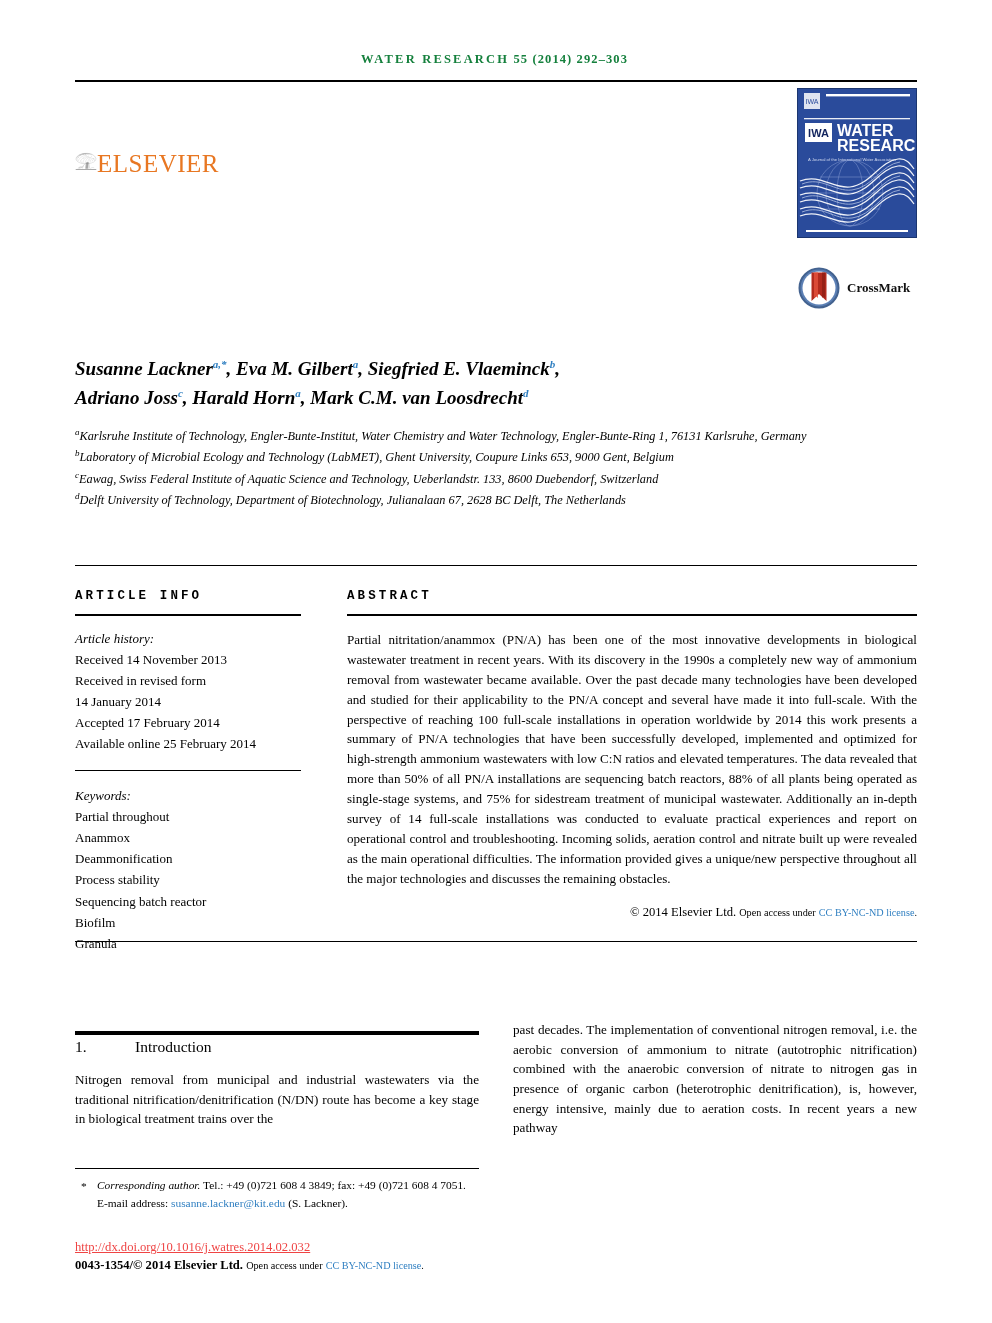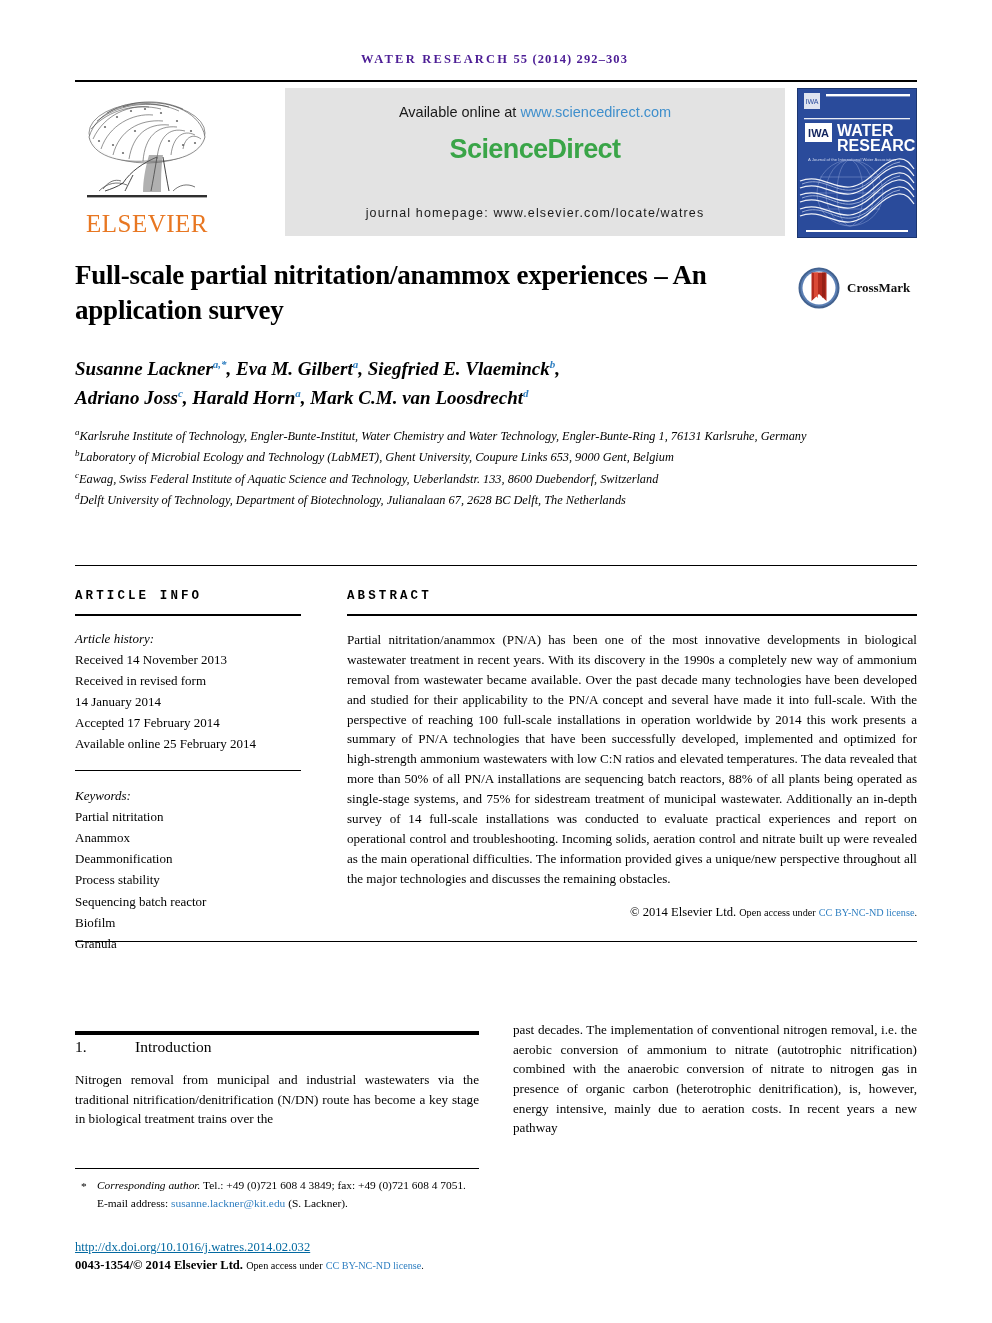--- a/index.html
+++ b/index.html
@@ -12,33 +12,33 @@
     overflow:hidden;
   }
   .page{position:relative;width:992px;height:1323px;}
 
   
   .runhead{
     position:absolute;top:52px;left:0;width:989px;
     text-align:center;
     font-family:"Liberation Serif", serif;
     font-size:12.5px;font-weight:bold;letter-spacing:1.1px;
-    color:#4c1d95;
+    color:#15803d;
   }
   .runhead .rh-j{letter-spacing:2.2px;}
 
   .rule-top{
     position:absolute;left:75px;top:80px;width:842px;height:2px;background:#000;
   }
 
   
   .masthead{position:absolute;left:75px;top:88px;width:842px;height:148px;}
   .elsevier-box{
     position:absolute;left:0;top:0;width:144px;height:148px;
-    display:flex;flex-direction:column;justify-content:flex-end;align-items:center;
+    display:flex;justify-content:space-between;align-items:center;
   }
   .tree-svg{display:block;}
   .elsevier-word{
     font-family:"Liberation Serif", serif;
     font-size:25px;letter-spacing:0.5px;color:#e87722;line-height:1;
     margin-top:2px;
   }
 
   .sd-panel{
     position:absolute;left:210px;top:0;width:500px;height:148px;
@@ -170,21 +170,21 @@
   }
   .footnote .star{position:absolute;left:6px;top:1px;}
   .footnote .fn-l1{padding-left:22px;font-style:italic;}
   .footnote .fn-l1 .normal{font-style:normal;}
   .footnote .fn-l2{padding-left:22px;}
   .footnote a{color:#2f7fc1;text-decoration:none;}
 
   .doi{
     position:absolute;left:75px;top:1240px;
     font-family:"Liberation Serif", serif;
-    font-size:12.6px;color:#0369a1;text-decoration:underline;
+    font-size:12.6px;color:#ef4444;text-decoration:underline;
   }
   .issn{
     position:absolute;left:75px;top:1258px;
     font-family:"Liberation Serif", serif;
     font-size:12.6px;font-weight:bold;
   }
   .issn .small{font-size:10.2px;font-weight:normal;}
   .issn a{color:#2f7fc1;text-decoration:none;font-size:10.2px;font-weight:normal;}
 </style>
 </head>
@@ -237,30 +237,20 @@
             <circle cx="112" cy="46" r="1.1"></circle>
               <circle cx="52" cy="34" r="1.1"></circle>
             <circle cx="86" cy="44" r="1.1"></circle>
               <circle cx="40" cy="56" r="1.1"></circle>
           </g>
         </g>
       </svg>
       <div class="elsevier-word">ELSEVIER</div>
     </div>
 
-    <div class="sd-panel">
-      <div class="sd-avail">
-        <span>Available online at</span>
-        <a href="#">www.sciencedirect.com</a>
-      </div>
-      <div class="sd-logo">
-        <span class="sci">Science</span><span class="dir">Direct</span>
-      </div>
-      <div class="sd-home">journal homepage: www.elsevier.com/locate/watres</div>
-    </div>
 
     <div class="wr-cover">
       <svg width="118" height="148" viewBox="0 0 118 148">
         <rect x="0" y="0" width="118" height="148" fill="#2a4b9b"></rect>
         <rect x="28" y="5" width="84" height="2.4" fill="#ffffff"></rect>
         <rect x="6" y="4" width="16" height="16" fill="#ffffff" opacity="0.85"></rect>
         <text x="14" y="15" font-family="Liberation Sans, sans-serif" font-size="7" fill="#2a4b9b" text-anchor="middle">IWA</text>
         <rect x="6" y="29" width="106" height="1.3" fill="#ffffff" opacity="0.9"></rect>
         <rect x="7" y="34" width="27" height="19" fill="#ffffff"></rect>
         <text x="20.5" y="48" font-family="Liberation Sans, sans-serif" font-size="11" font-weight="bold" fill="#13255e" text-anchor="middle">IWA</text>
@@ -287,21 +277,20 @@
           <path d="M4 95 C24 87 36 103 54 101 C74 99 84 75 102 73"></path>
           <path d="M4 109 C24 101 36 117 54 115 C74 113 84 89 102 87"></path>
           <path d="M4 123 C24 115 36 131 54 129 C74 127 84 103 102 101"></path>
         </g>
         <rect x="8" y="141" width="102" height="2" fill="#ffffff"></rect>
       </svg>
     </div>
 
   </div>
 
-  <div class="title">Full-scale partial nitritation/anammox experiences – An application survey</div>
 
   <div class="crossmark">
     <svg width="42" height="42" viewBox="0 0 42 42">
       <circle cx="21" cy="21" r="19.5" fill="#5b7fb4"></circle>
       <circle cx="21" cy="21" r="16.5" fill="#ffffff"></circle>
       <path d="M13.5 5.5 H28.5 V34 L21 27 L13.5 34 Z" fill="#b32b1e"></path>
       <path d="M16 5.5 H20 V31 L18 29.2 L16 31 Z" fill="#e2503c" opacity="0.85"></path>
       <path d="M24 5.5 H27 V31 L25.5 29.4 L24 31 Z" fill="#8f1f14" opacity="0.8"></path>
       <circle cx="21" cy="21" r="19.5" fill="none" stroke="#43628f" stroke-width="2"></circle>
     </svg>
@@ -337,21 +326,21 @@
       <div>Received in revised form</div>
       <div>14 January 2014</div>
       <div>Accepted 17 February 2014</div>
       <div>Available online 25 February 2014</div>
     </div>
 
     <div class="rule-kw"></div>
 
     <div class="kw">
       <div class="lab">Keywords:</div>
-      <div>Partial nitritation</div>
+      <div>Partial throughout</div>
       <div>Anammox</div>
       <div>Deammonification</div>
       <div>Process stability</div>
       <div>Sequencing batch reactor</div>
       <div>Biofilm</div>
       <div>Granula</div>
     </div>
   </div>
 
   <div class="col-abs">

